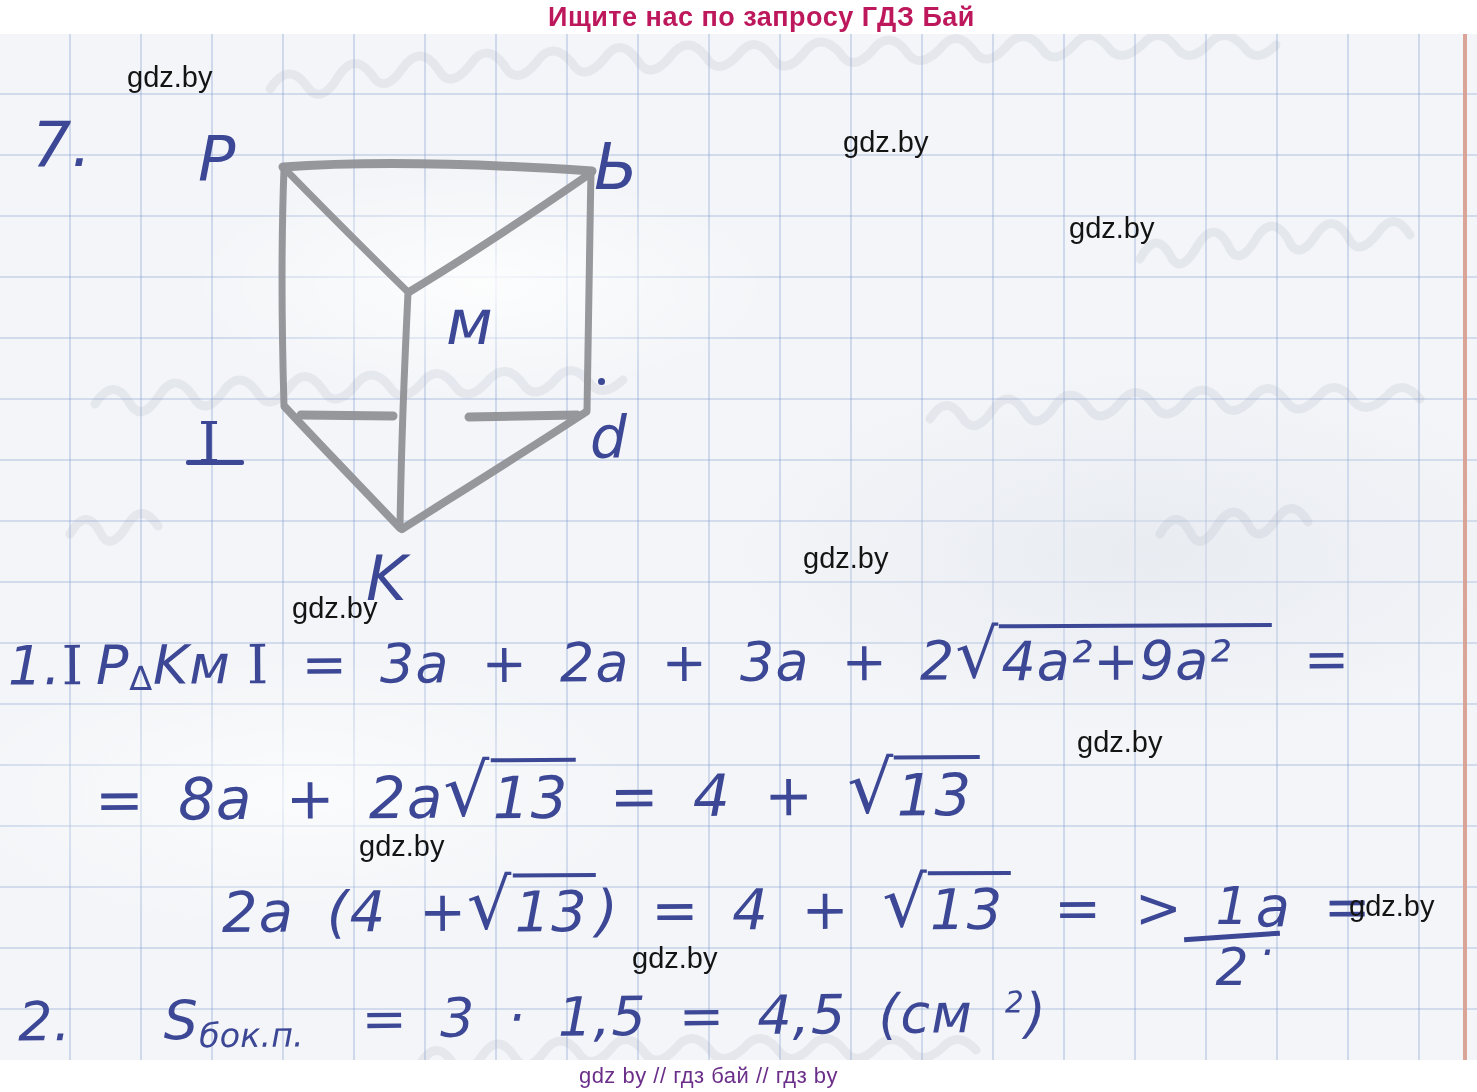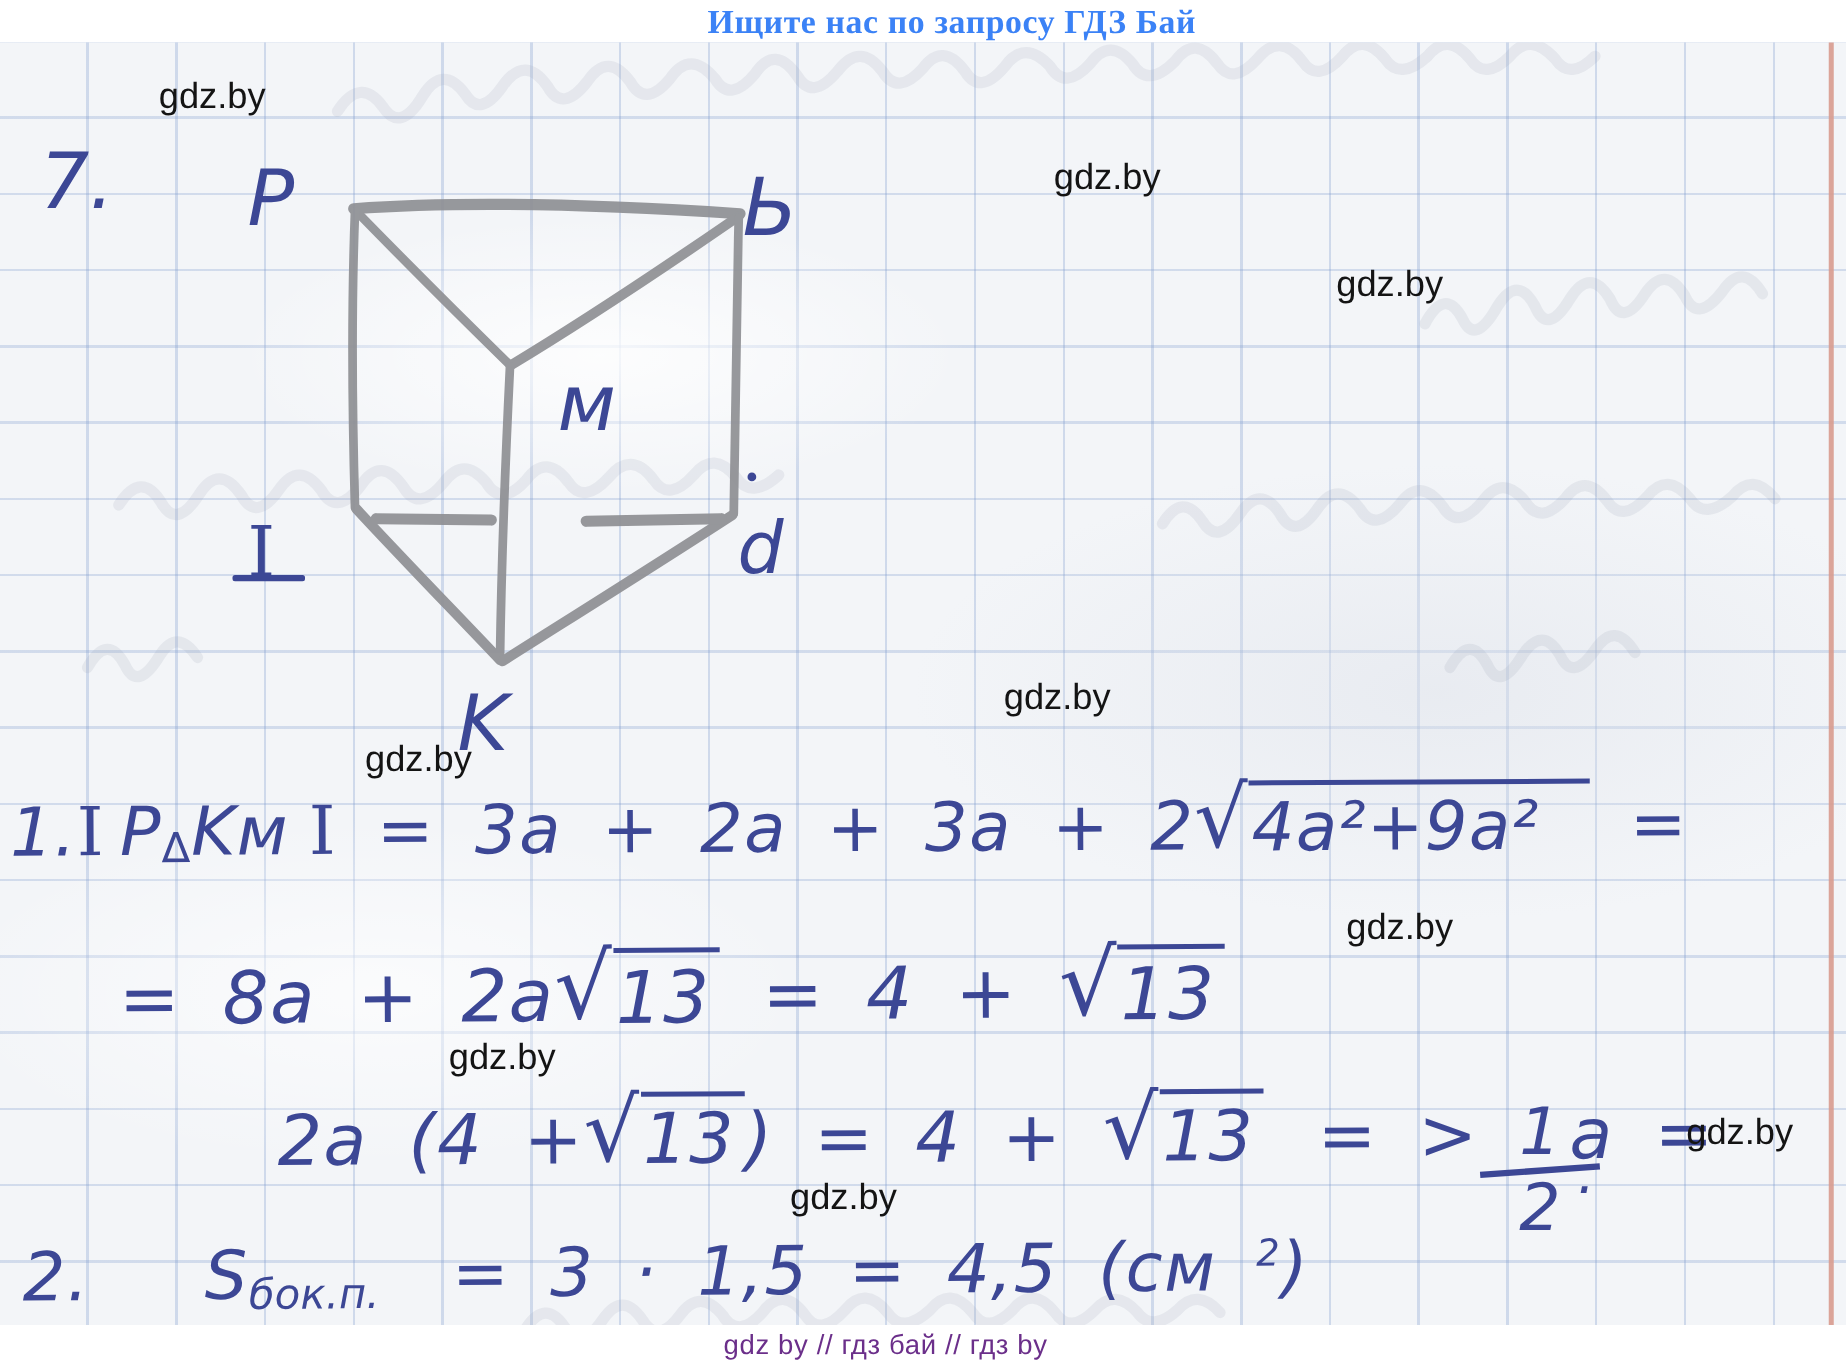--- a/index.html
+++ b/index.html
@@ -7,22 +7,22 @@
     width:1477px;height:1092px;position:relative;overflow:hidden;
     background:#ffffff;font-family:"DejaVu Sans",sans-serif;
   }
   
   .promo{
     position:absolute;left:0;top:0;width:1477px;height:34px;
     display:flex;align-items:center;justify-content:center;
     background:#ffffff;
   }
   .promo span{
-    color:#3b82f6;font-size:27px;font-weight:600;letter-spacing:.5px;
-    font-family:Liberation Serif, serif;
+    color:#be185d;font-size:27px;font-weight:600;letter-spacing:.5px;
+    font-family:Liberation Sans, sans-serif;
     margin-left:46px;
   }
   
   .paper{
     position:absolute;left:0;top:34px;width:1477px;height:1026px;
     background-color:#f3f5f8;
     background-image:
       radial-gradient(ellipse 420px 160px at 480px 250px, rgba(255,255,255,.8), rgba(255,255,255,0) 70%),
       radial-gradient(ellipse 500px 200px at 300px 760px, rgba(255,255,255,.65), rgba(255,255,255,0) 70%),
       radial-gradient(ellipse 600px 260px at 1150px 520px, rgba(222,226,234,.5), rgba(222,226,234,0) 70%),

